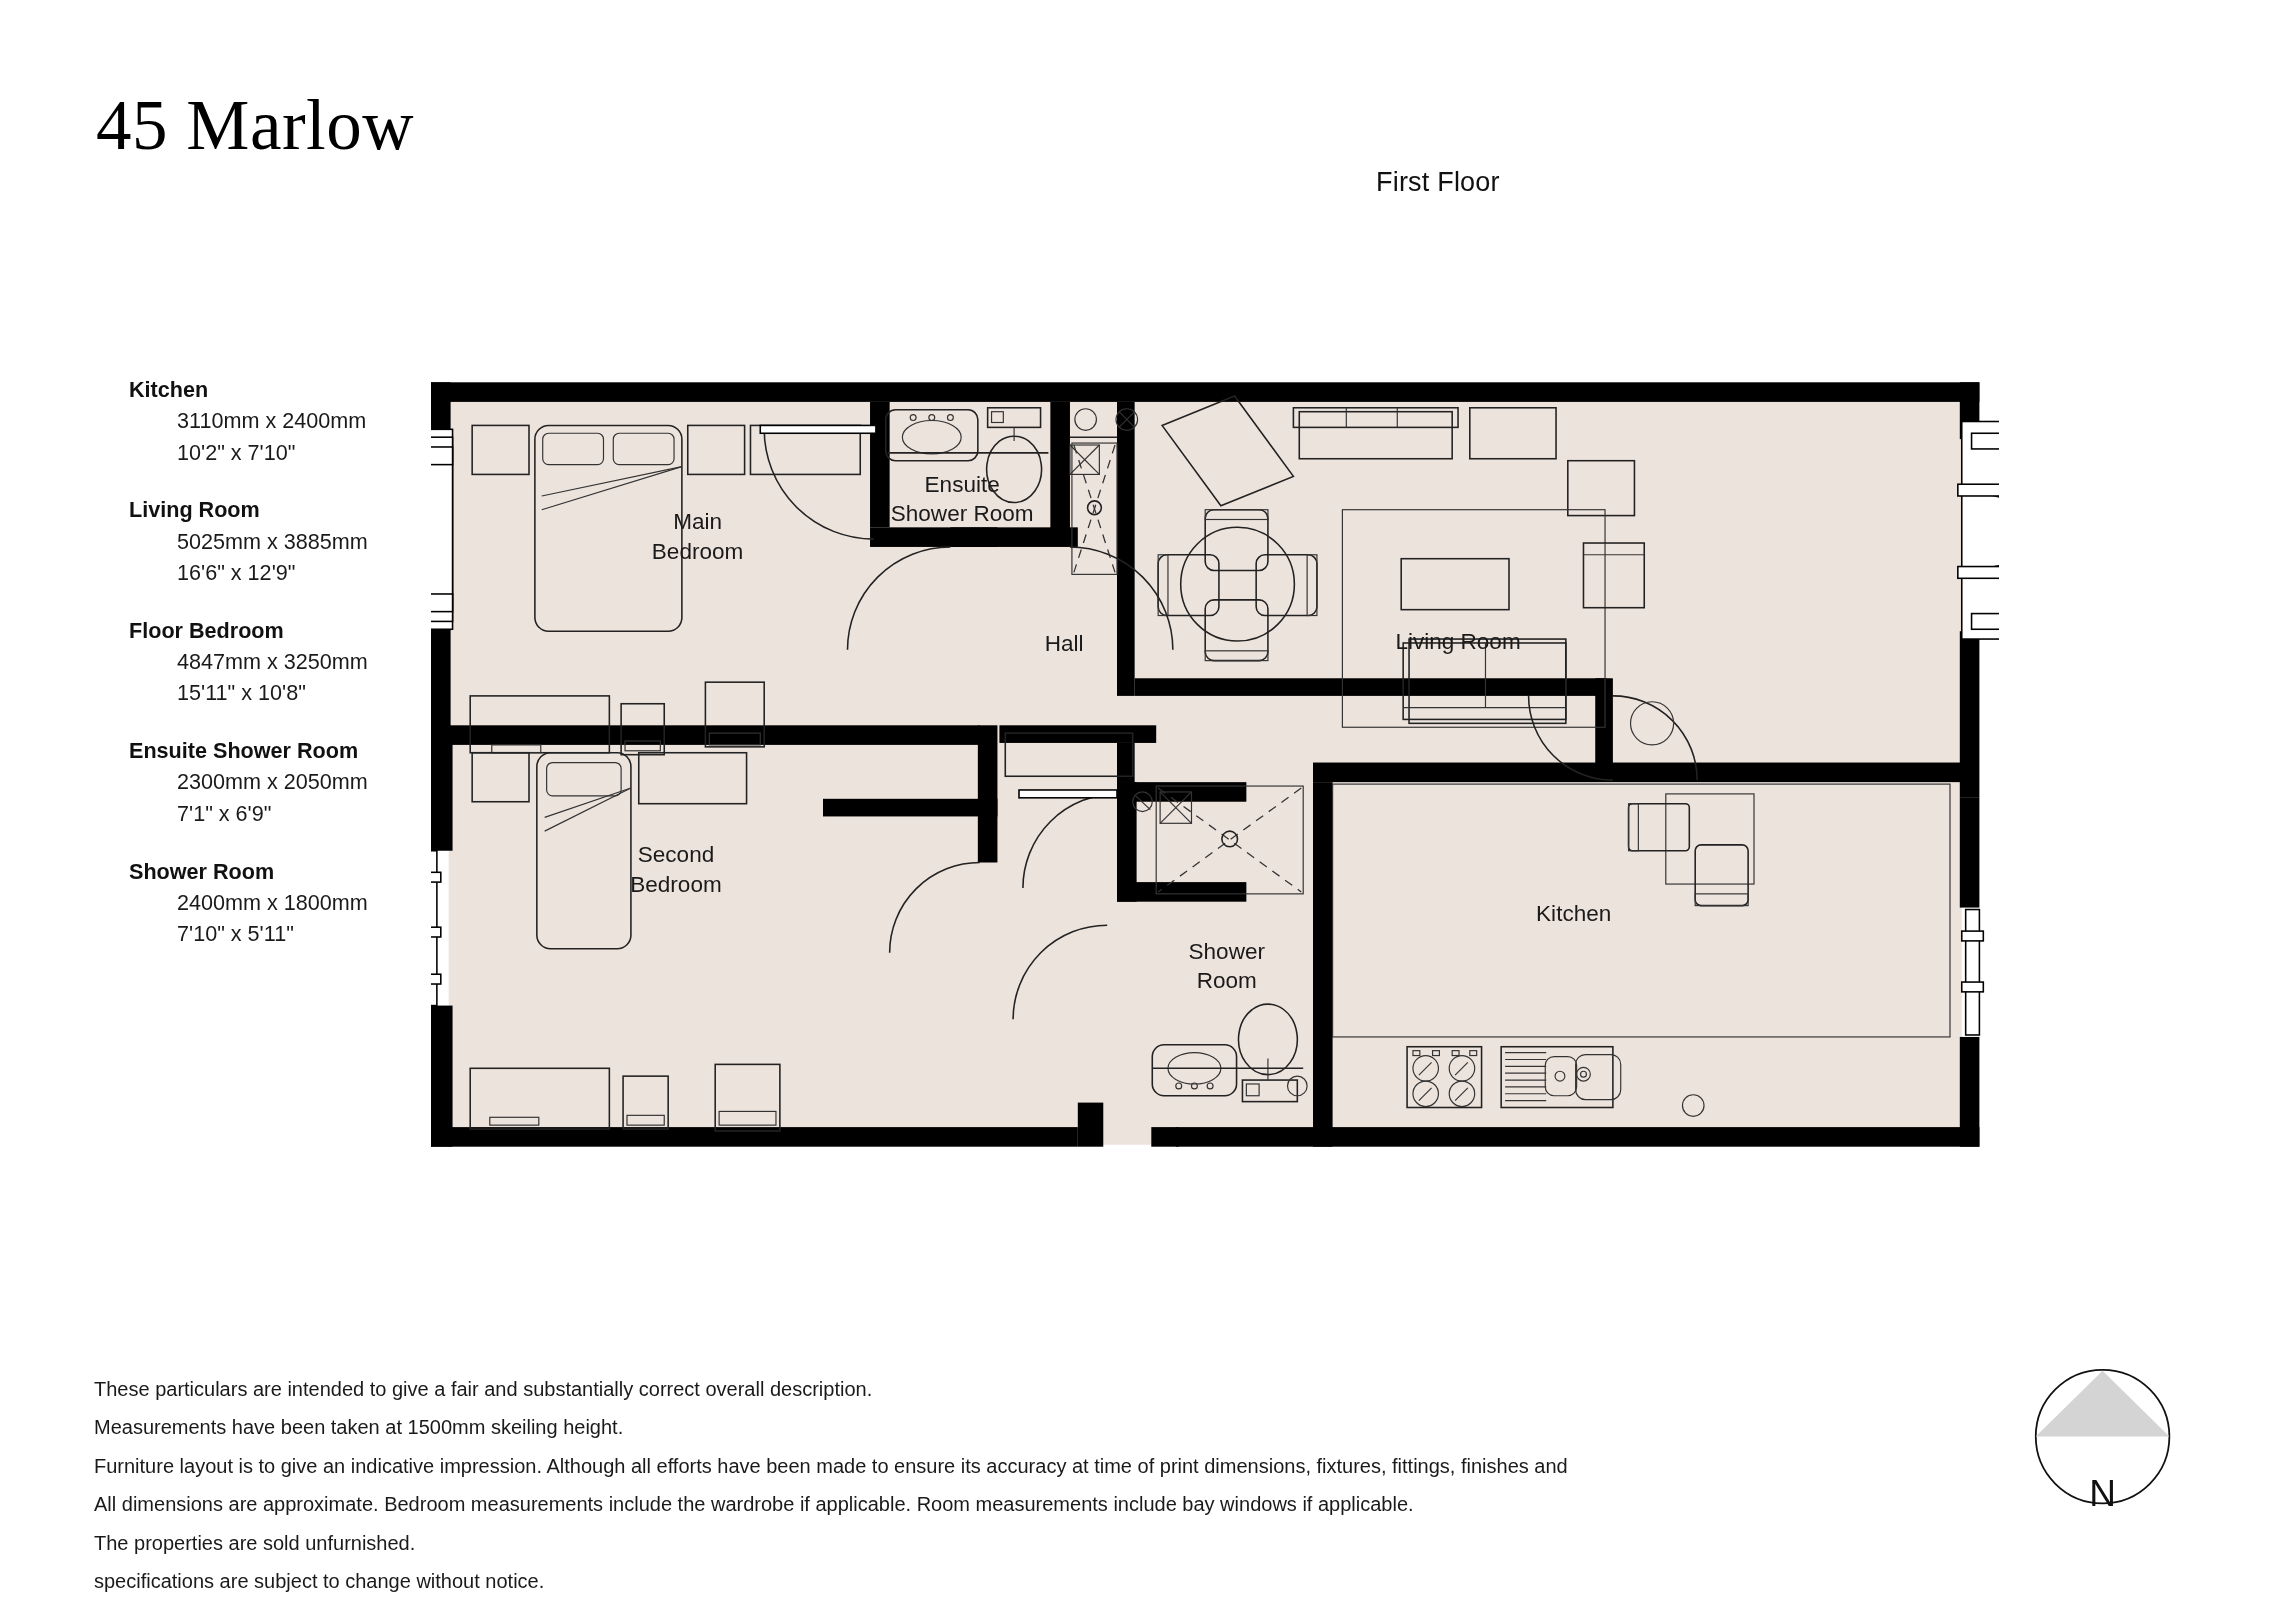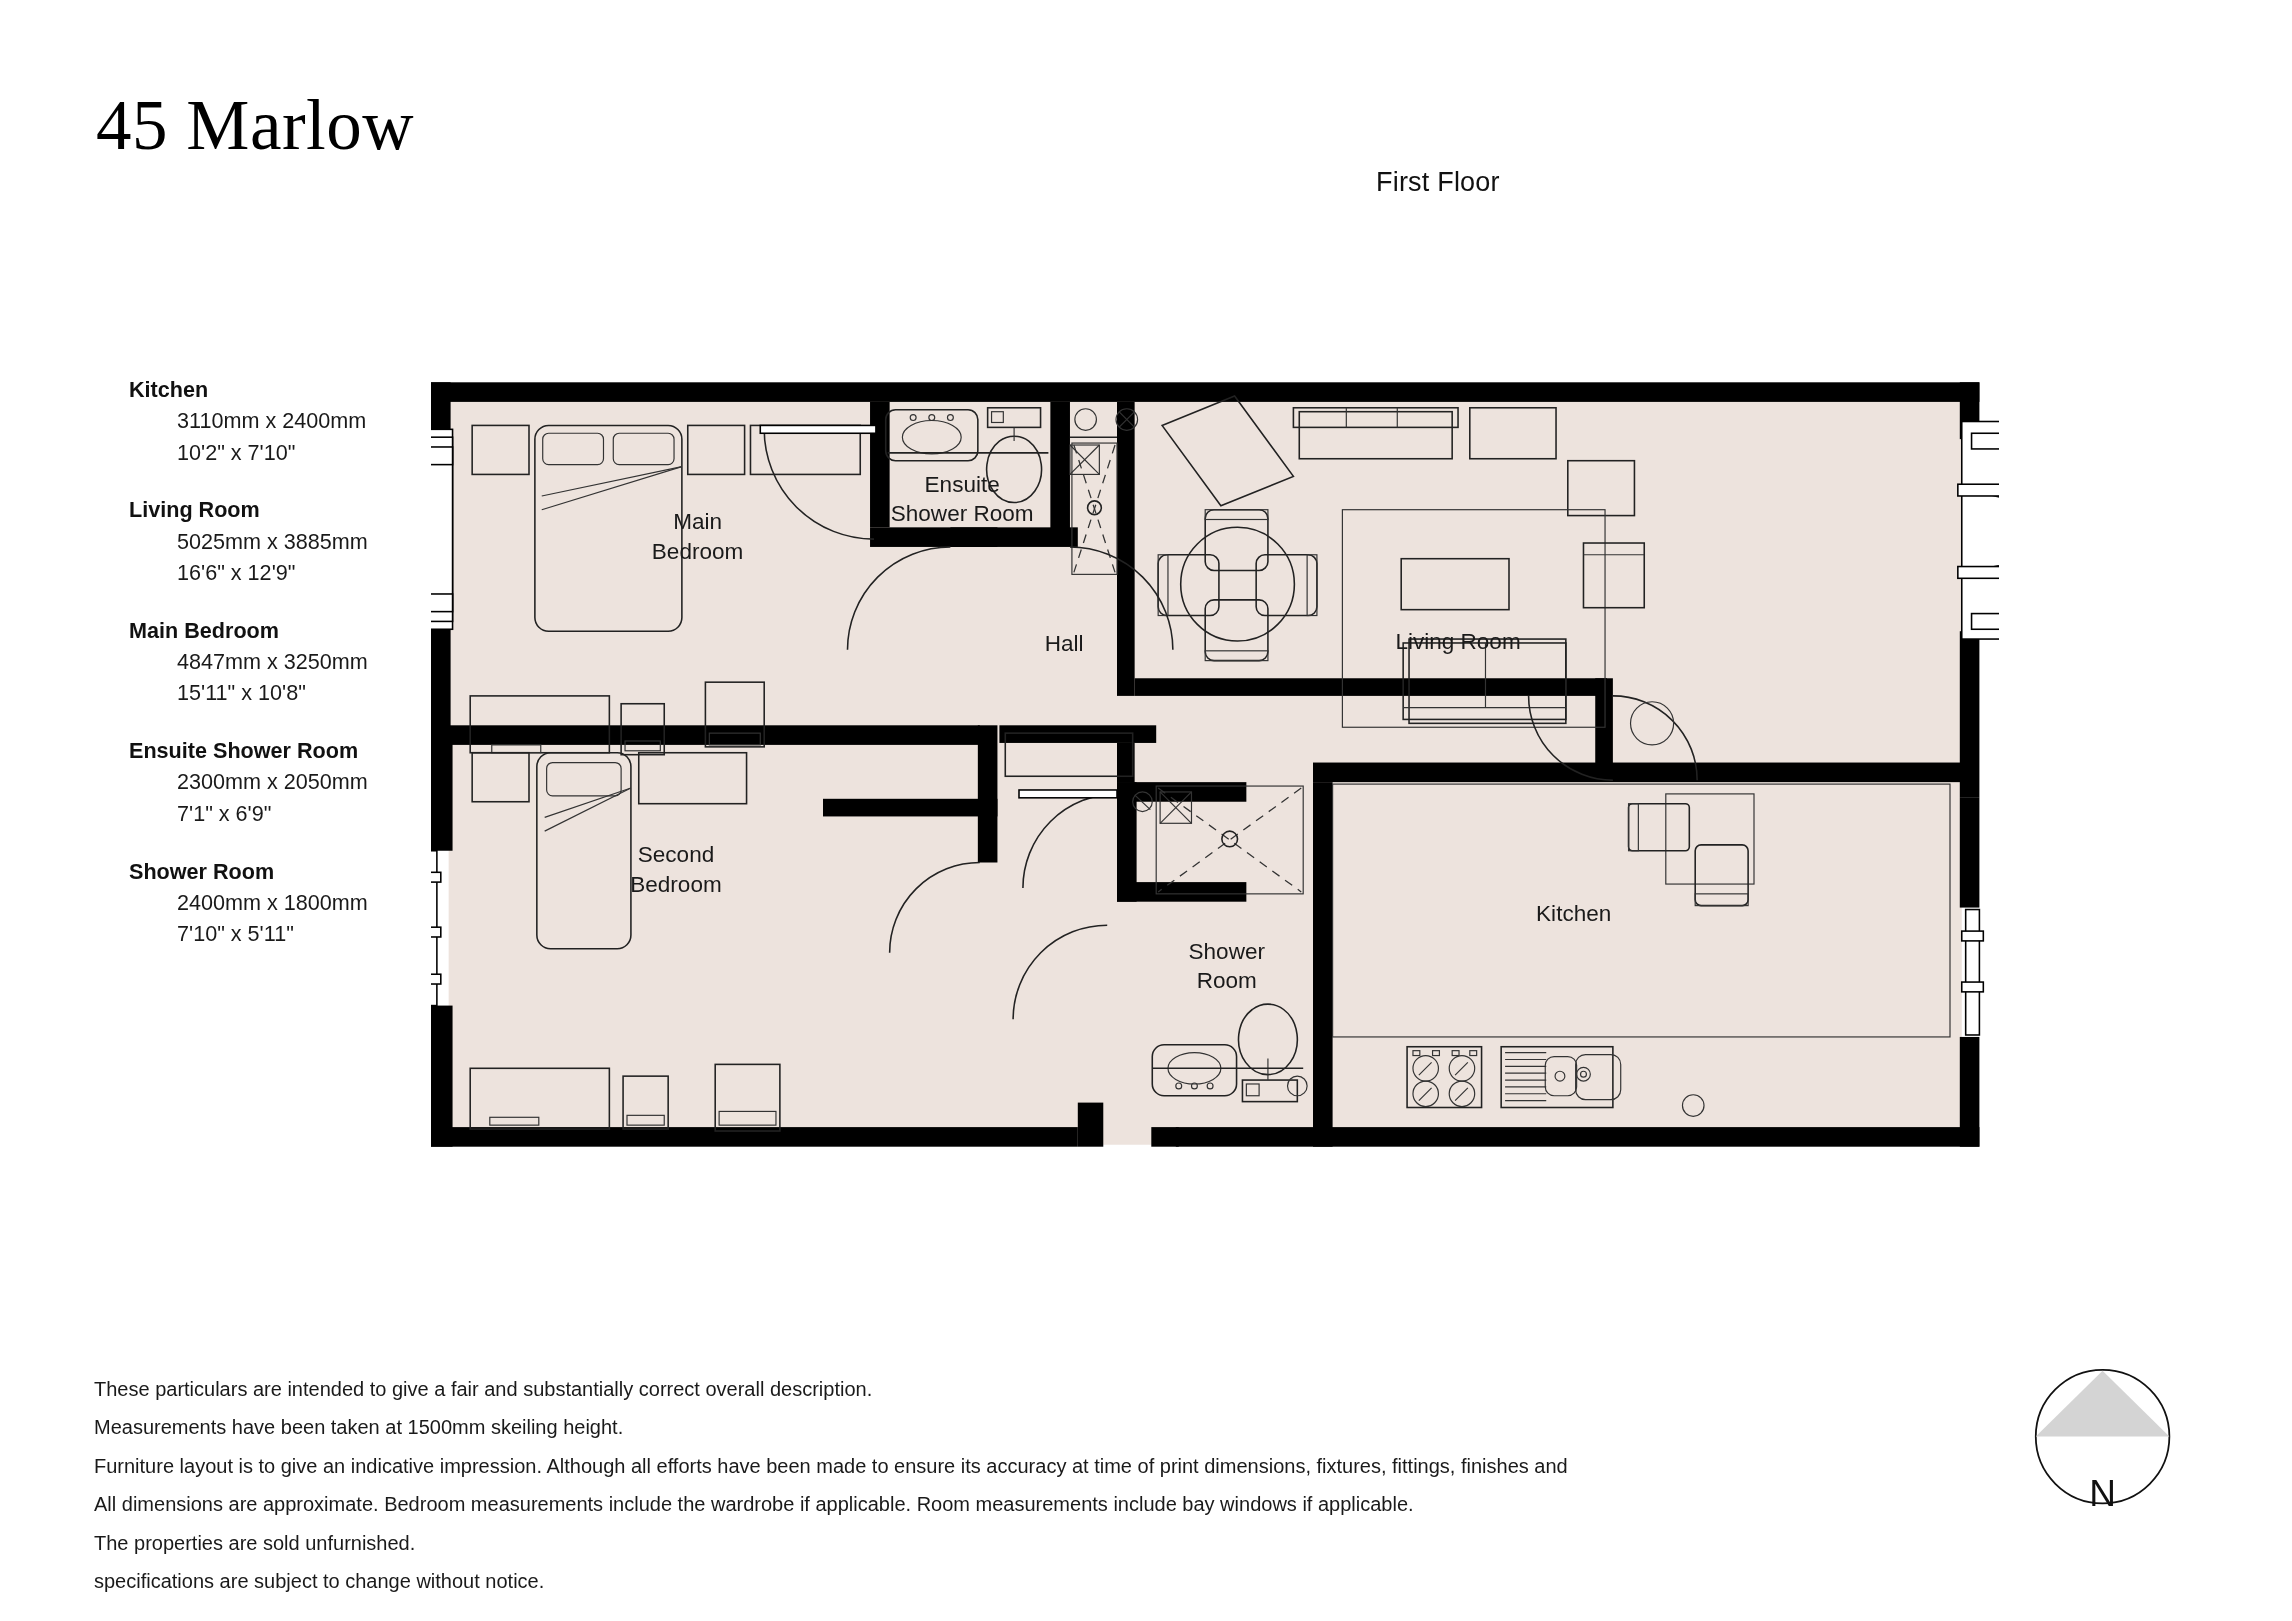--- a/index.html
+++ b/index.html
@@ -133,21 +133,21 @@
     <div class="schedule-name">Kitchen</div>
     <div class="schedule-metric">3110mm x 2400mm</div>
     <div class="schedule-imperial">10'2" x 7'10"</div>
   </div>
   <div class="schedule-entry">
     <div class="schedule-name">Living Room</div>
     <div class="schedule-metric">5025mm x 3885mm</div>
     <div class="schedule-imperial">16'6" x 12'9"</div>
   </div>
   <div class="schedule-entry">
-    <div class="schedule-name">Main Bedroom</div>
+    <div class="schedule-name">Floor Bedroom</div>
     <div class="schedule-metric">4847mm x 3250mm</div>
     <div class="schedule-imperial">15'11" x 10'8"</div>
   </div>
   <div class="schedule-entry">
     <div class="schedule-name">Ensuite Shower Room</div>
     <div class="schedule-metric">2300mm x 2050mm</div>
     <div class="schedule-imperial">7'1" x 6'9"</div>
   </div>
   <div class="schedule-entry">
     <div class="schedule-name">Shower Room</div>

